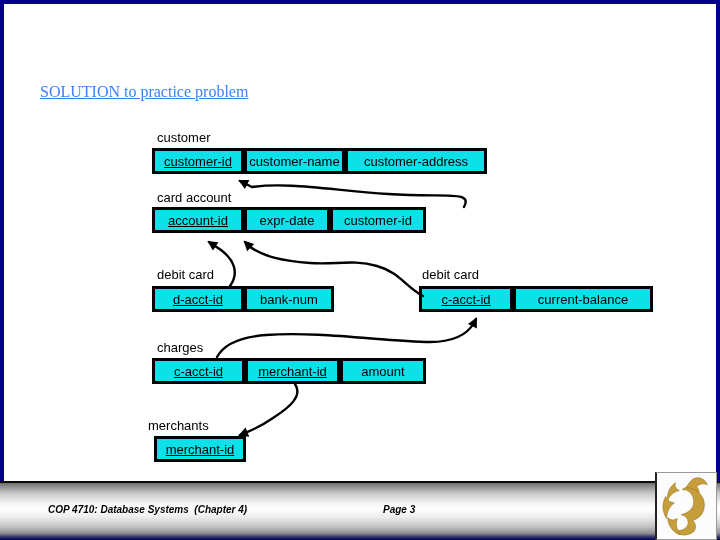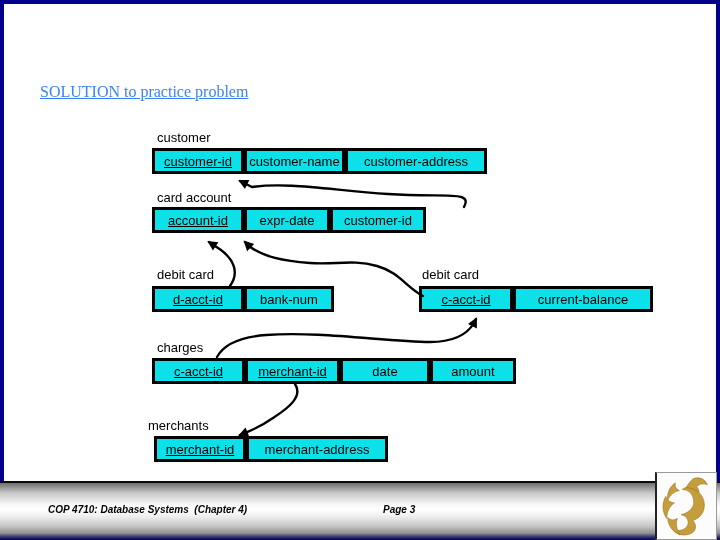--- a/index.html
+++ b/index.html
@@ -84,28 +84,26 @@
   <span class="tlabel" style="left:422px;top:267px">debit card</span>
   <div class="trow" style="left:419px;top:286px">
     <div class="cell key" style="width:88px">c-acct-id</div>
     <div class="cell" style="width:134px">current-balance</div>
   </div>
 
   <span class="tlabel" style="left:157px;top:340px">charges</span>
   <div class="trow" style="left:152px;top:358px">
     <div class="cell key" style="width:87px">c-acct-id</div>
     <div class="cell key" style="width:89px">merchant-id</div>
-    <div class="cell" style="width:84px">date</div>
     <div class="cell" style="width:80px">amount</div>
   </div>
 
   <span class="tlabel" style="left:148px;top:418px">merchants</span>
   <div class="trow" style="left:154px;top:436px">
     <div class="cell key" style="width:86px">merchant-id</div>
-    <div class="cell" style="width:136px">merchant-address</div>
   </div>
 
   <svg class="arrows" width="720" height="540">
     <defs>
       <marker id="ah" markerUnits="userSpaceOnUse" markerWidth="12" markerHeight="12" refX="9" refY="6" orient="auto">
         <path d="M1,1 L11,6 L1,11 Z" fill="#000"></path>
       </marker>
     </defs>
     <g fill="none" stroke="#000" stroke-width="2.4" stroke-linecap="round">
       <path d="M 464 207 C 473 190 446 198 388 194 C 330 190 288 182 252 187 L 240 181" marker-end="url(#ah)"></path>

